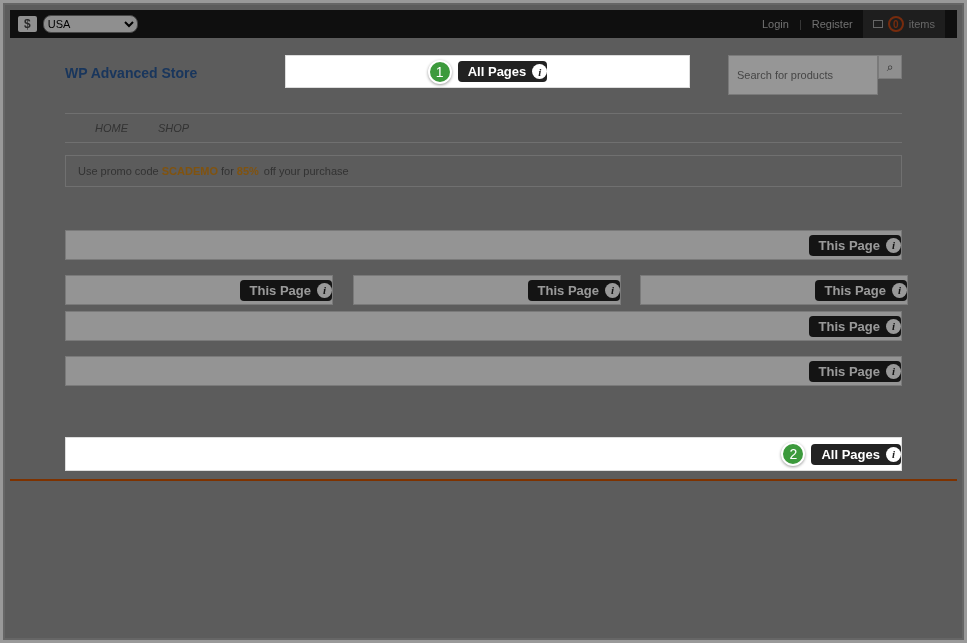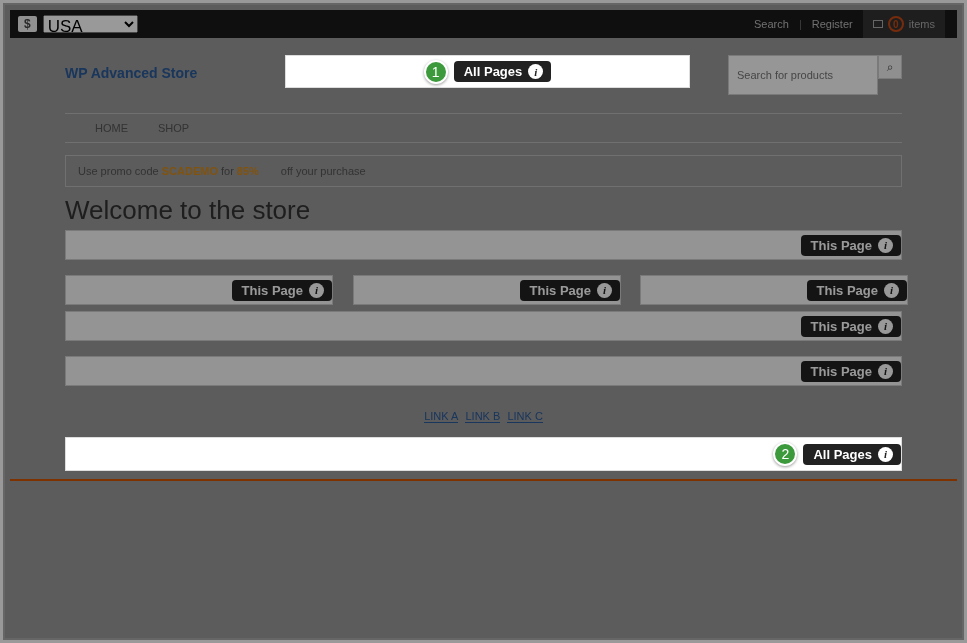--- a/index.html
+++ b/index.html
@@ -39,22 +39,23 @@
       background: #f0f0f0;
       color: #444;
       padding: 1px 6px;
       border-radius: 2px;
       font-size: 12px;
       font-weight: bold;
     }
     .country-select {
       margin-left: 6px;
       height: 18px;
-      font-size: 17px;
+      font-size: 11px;
       width: 95px;
+      border-radius: 8px;
     }
     .topbar-right {
       margin-left: auto;
       display: flex;
       align-items: center;
       gap: 10px;
       padding-right: 12px;
     }
     .topbar a { color: #bbb; text-decoration: none; }
     .top-divider { color: #666; }
@@ -132,20 +133,21 @@
       top: 108px; left: 60px; right: 60px;
       height: 30px;
       border-top: 1px solid #bbb;
       border-bottom: 1px solid #bbb;
       display: flex;
       align-items: center;
       padding-left: 30px;
       gap: 30px;
       font-size: 11px;
       color: #555;
+      font-style: italic;
     }
     .promo-row {
       position: absolute;
       top: 150px; left: 60px; right: 60px;
       height: 32px;
       border: 1px solid #bbb;
       display: flex;
       align-items: center;
       padding-left: 12px;
       font-size: 11px;
@@ -195,21 +197,21 @@
       position: absolute;
       top: 474px; left: 5px; right: 5px;
       height: 2px;
       background: #d35400;
     }
 
     .pill {
       background: #222;
       color: #fff;
       border-radius: 4px;
-      padding: 3px 8px 3px 10px;
+      padding: 3px 0 3px 10px;
       font-size: 13px;
       font-weight: bold;
       display: inline-flex;
       align-items: center;
       gap: 6px;
     }
     .pill .info {
       width: 15px; height: 15px; border-radius: 50%;
       background: #fff; color: #222;
       display: flex; align-items: center; justify-content: center;
@@ -235,21 +237,21 @@
 <body>
 
 <div class="frame">
 
   <div class="topbar">
     <span class="currency-pill">$</span>
     <select class="country-select">
       <option>USA</option>
     </select>
     <div class="topbar-right">
-      <a href="#">Search</a>
+      <a href="#">Login</a>
       <span class="top-divider">|</span>
       <a href="#">Register</a>
       <div class="cart-area">
         <span class="cart-icon-rect"></span>
         <span class="cart-count-circle">0</span>
         <span>items</span>
       </div>
     </div>
   </div>
 
@@ -267,24 +269,23 @@
   <div class="nav-row">
     <span>HOME</span>
     <span>SHOP</span>
   </div>
 
   <div class="promo-row">
     <span>Use promo code</span>
     <span class="code">SCADEMO</span>
     <span>for</span>
     <span class="code">85%</span>
-    <span style="margin-left:19px;">off your purchase</span>
-  </div>
-
-  <h1 class="page-title">Welcome to the store</h1>
+    <span style="margin-left:2px;">off your purchase</span>
+  </div>
+
 
   <div class="slot slot-full-1">
     <div class="pill">
       <span>This Page</span>
       <span class="info">i</span>
     </div>
   </div>
 
   <div class="slot slot-third-1">
     <div class="pill">
@@ -312,25 +313,20 @@
     </div>
   </div>
 
   <div class="slot slot-full-3">
     <div class="pill">
       <span>This Page</span>
       <span class="info">i</span>
     </div>
   </div>
 
-  <div class="links-row">
-    <span>LINK A</span>
-    <span>LINK B</span>
-    <span>LINK C</span>
-  </div>
 
   <div class="orange-line"></div>
 
   <div class="dim-overlay"></div>
 
   <div class="hero-banner">
     <div class="combo">
       <span class="marker">1</span>
       <div class="pill">
         <span>All Pages</span>

